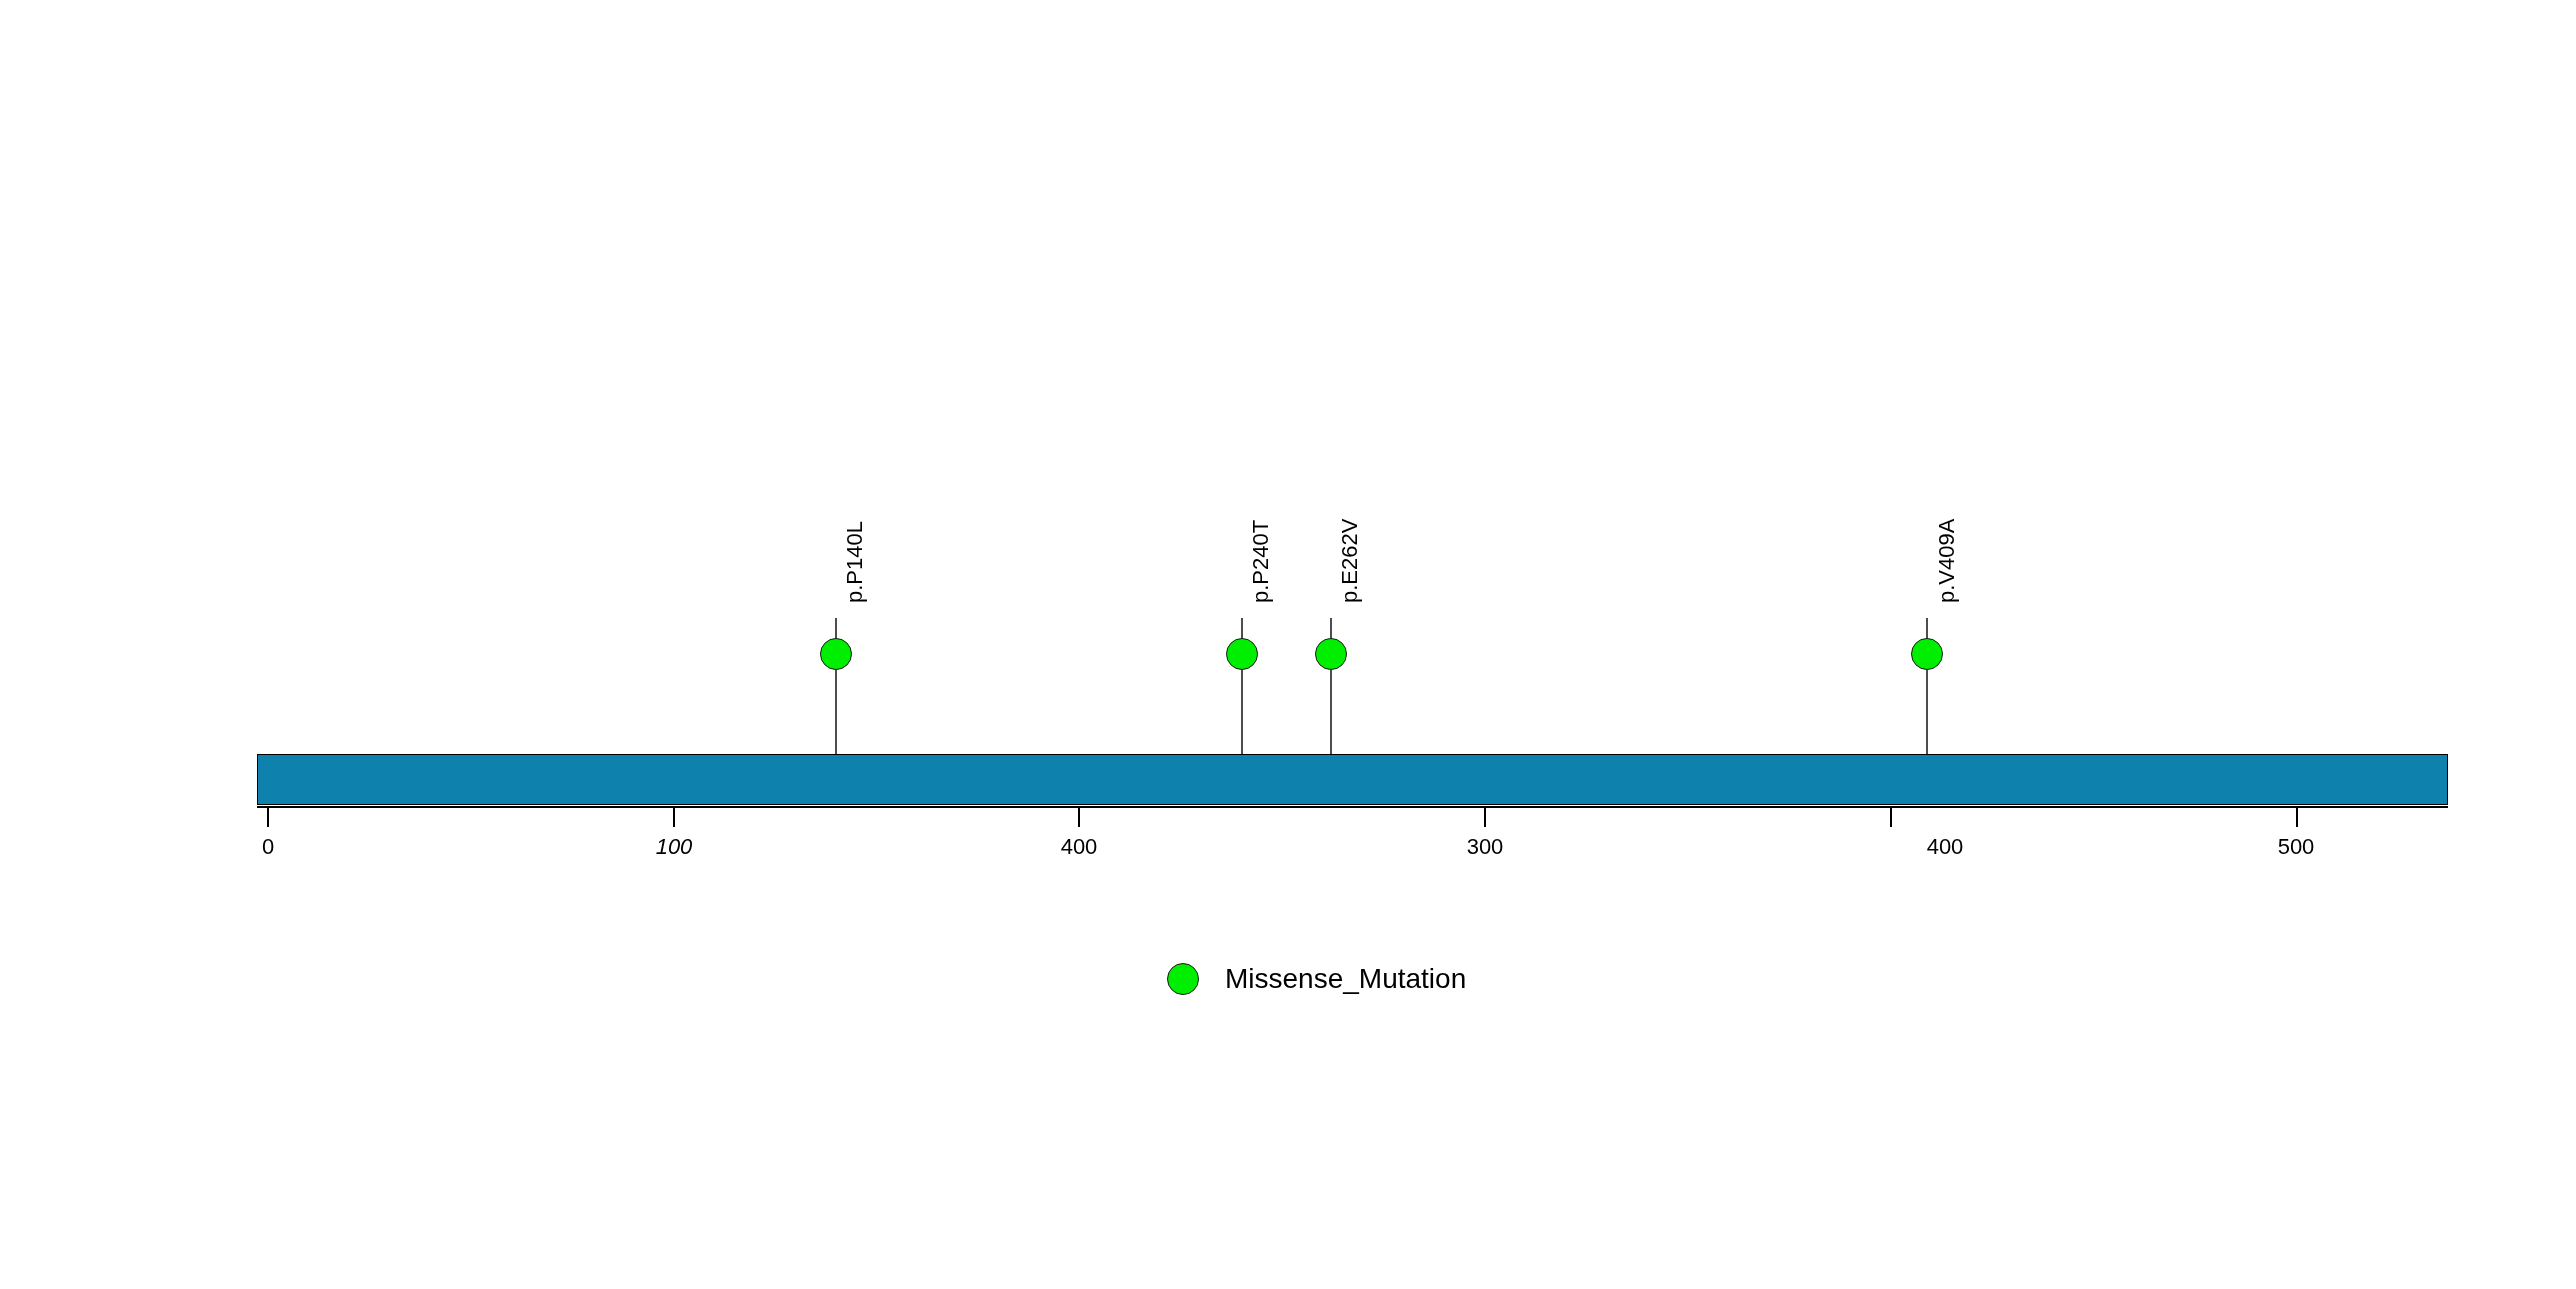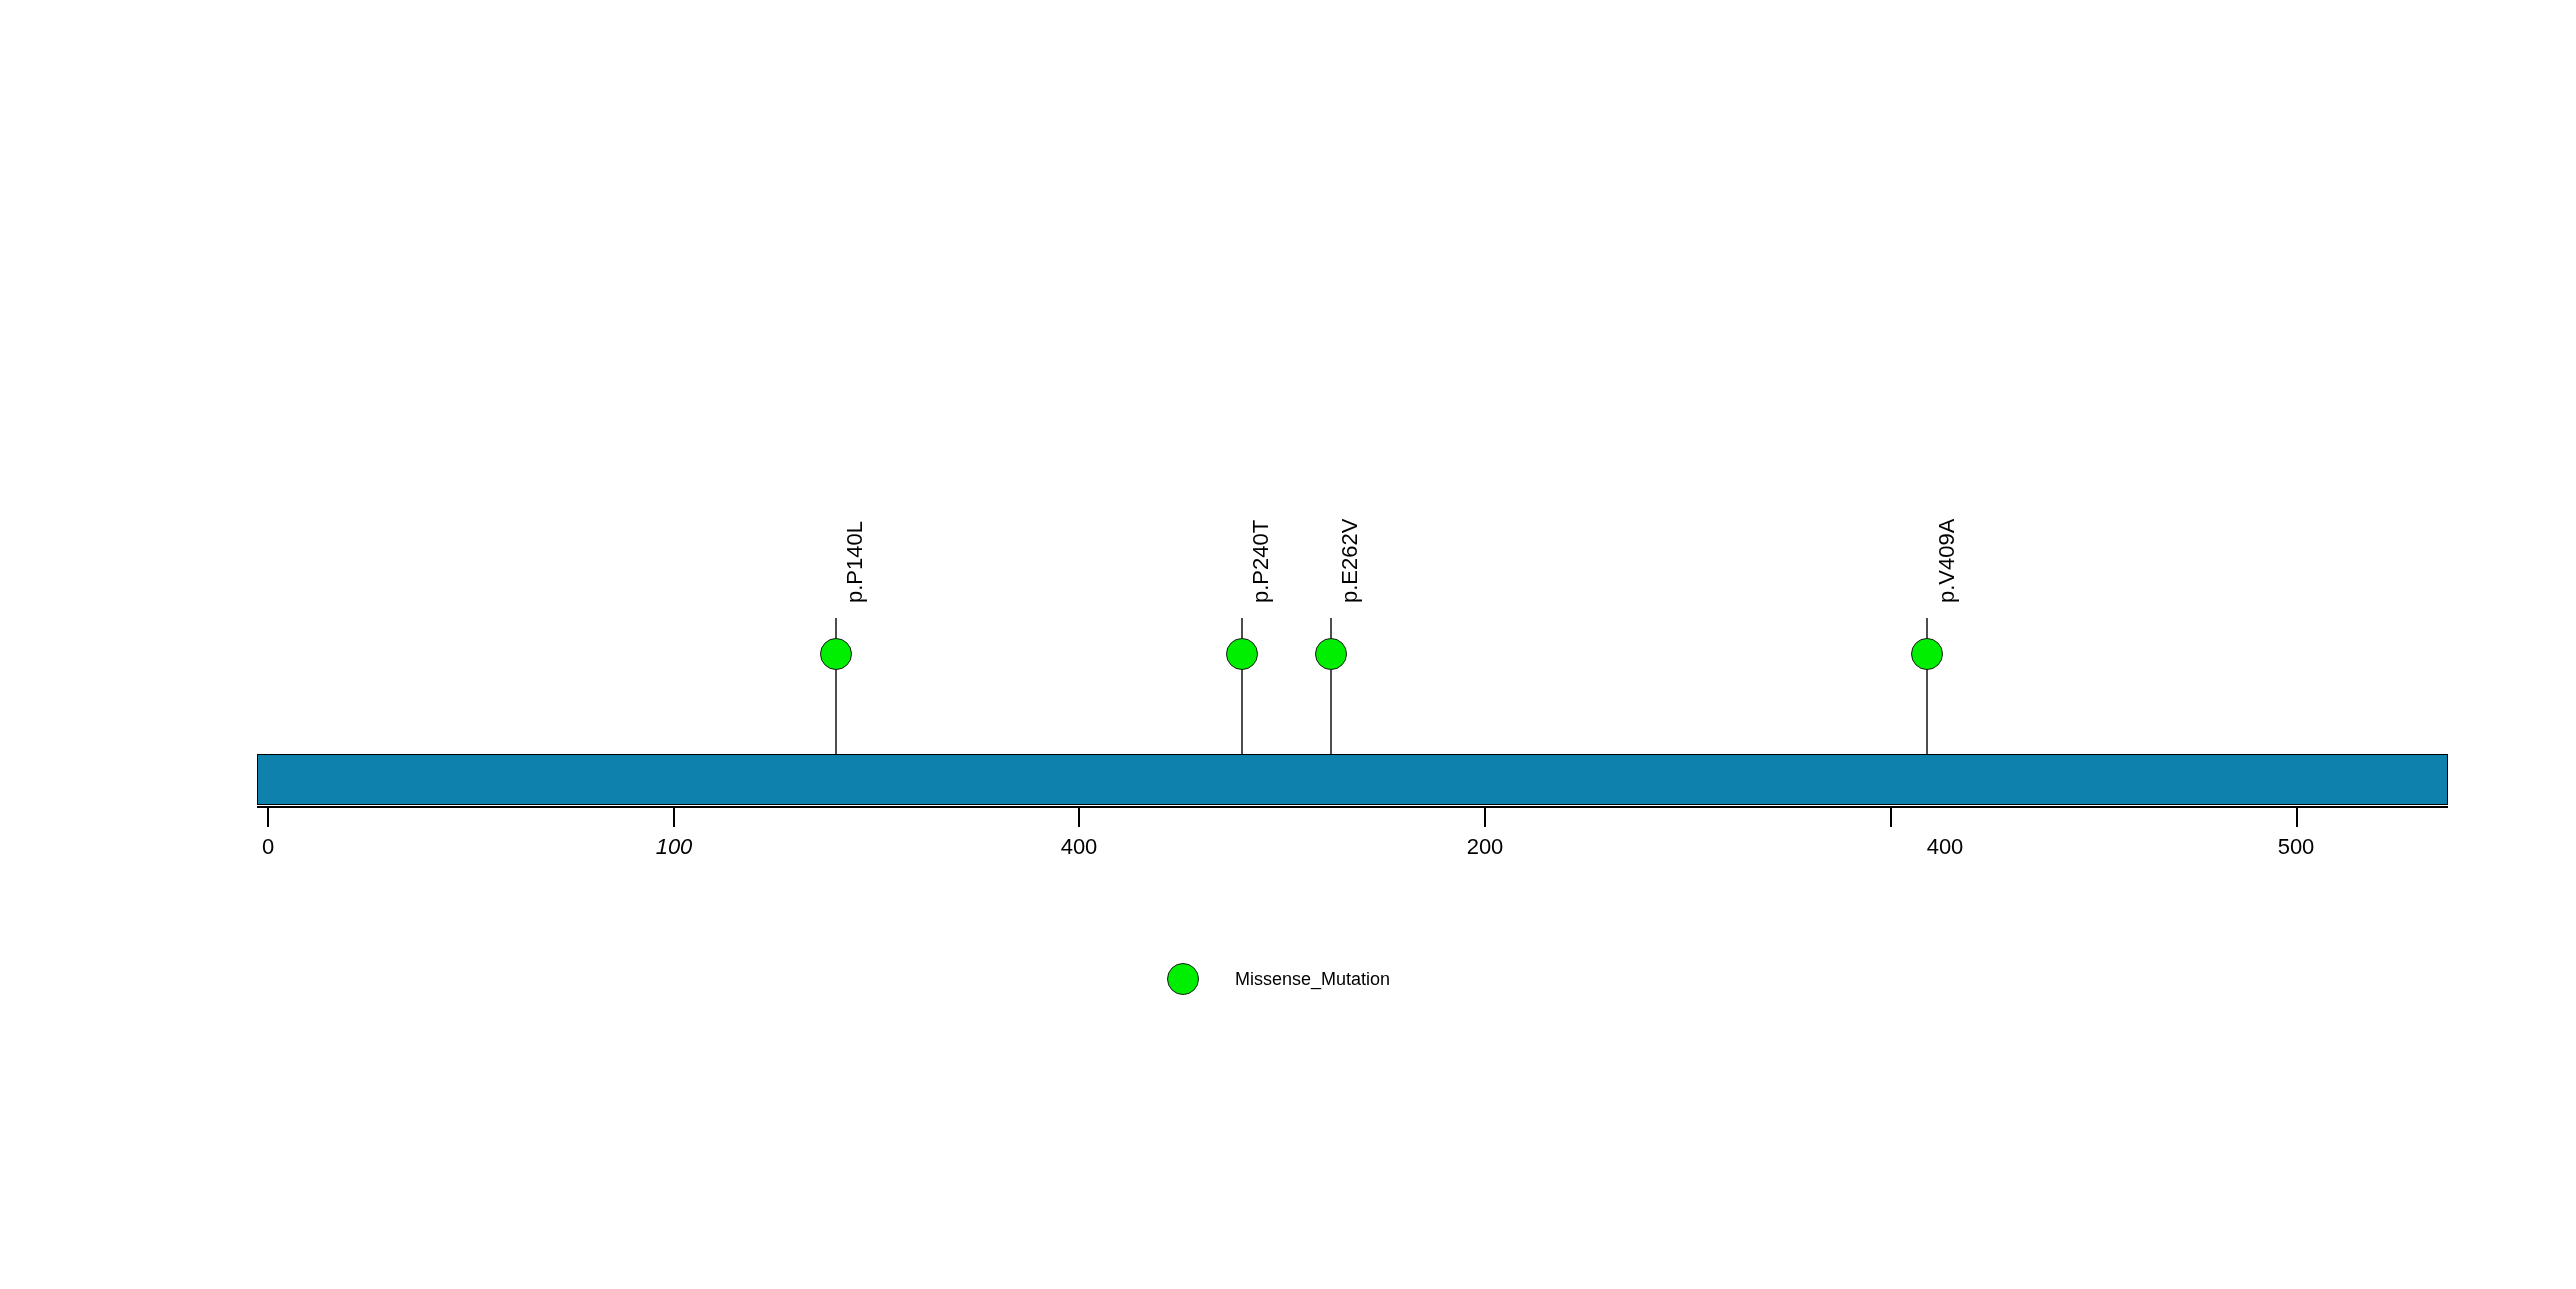--- a/index.html
+++ b/index.html
@@ -94,22 +94,22 @@
   #legend-swatch {
     width: 32px;
     height: 32px;
     border-radius: 50%;
     background: #00EE00;
     border: 1.5px solid #1a1a1a;
     box-sizing: border-box;
     flex: 0 0 auto;
   }
   #legend-label {
-    margin-left: 36px;
-    font-size: 18px;
+    margin-left: 26px;
+    font-size: 28px;
     color: #000000;
     white-space: nowrap;
     line-height: 1;
   }
 </style>
 </head>
 <body>
 
 <div id="canvas">
 
@@ -132,21 +132,21 @@
 
   <div id="axis-line"></div>
   <div id="axis-layer">
       <div class="axis-tick" style="left: 267px;"></div>
       <div class="axis-tick-label" style="left: 268px;">0</div>
       <div class="axis-tick" style="left: 673px;"></div>
       <div class="axis-tick-label" style="left: 674px; font-style: italic;">100</div>
       <div class="axis-tick" style="left: 1078px;"></div>
       <div class="axis-tick-label" style="left: 1079px;">400</div>
       <div class="axis-tick" style="left: 1484px;"></div>
-      <div class="axis-tick-label" style="left: 1485px;">200</div>
+      <div class="axis-tick-label" style="left: 1485px;">300</div>
       <div class="axis-tick" style="left: 1890px;"></div>
       <div class="axis-tick-label" style="left: 1945px;">400</div>
       <div class="axis-tick" style="left: 2296px;"></div>
       <div class="axis-tick-label" style="left: 2296px;">500</div>
     </div>
 
   <div id="legend">
     <span id="legend-swatch"></span>
     <span id="legend-label">Missense_Mutation</span>
   </div>

